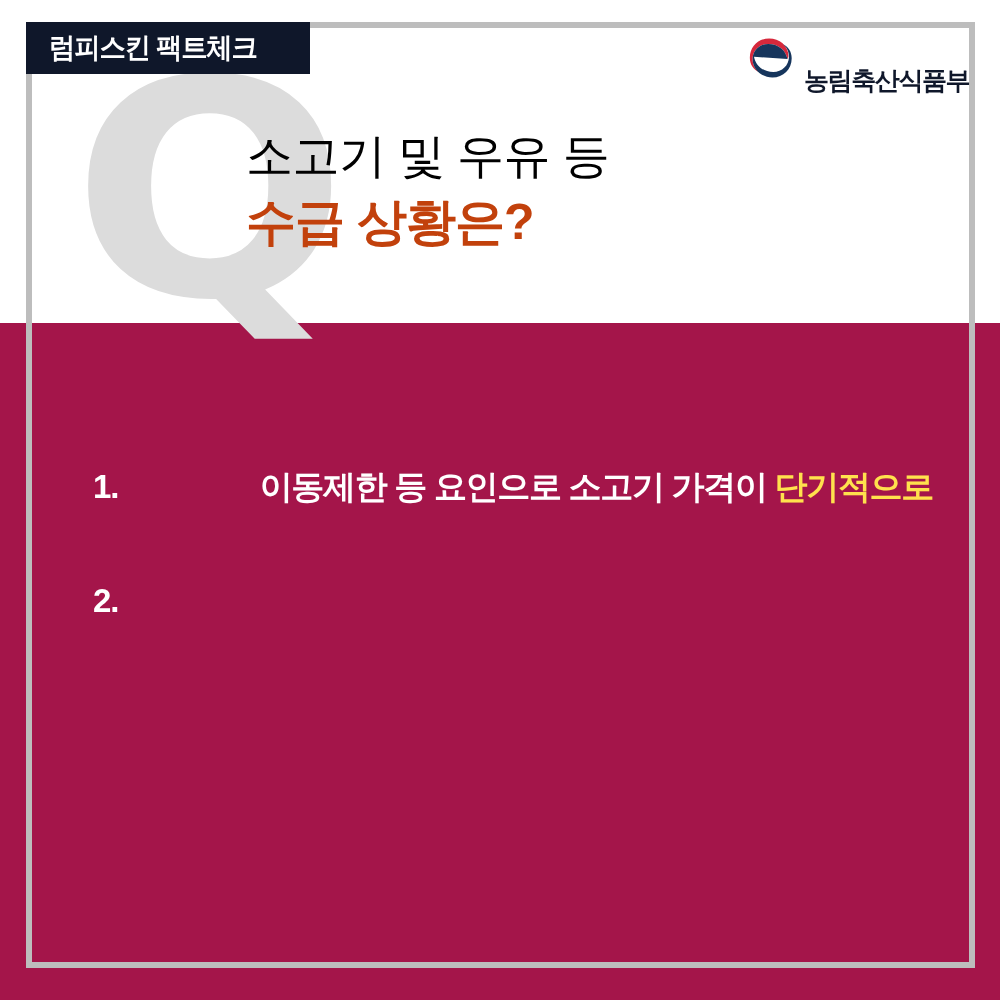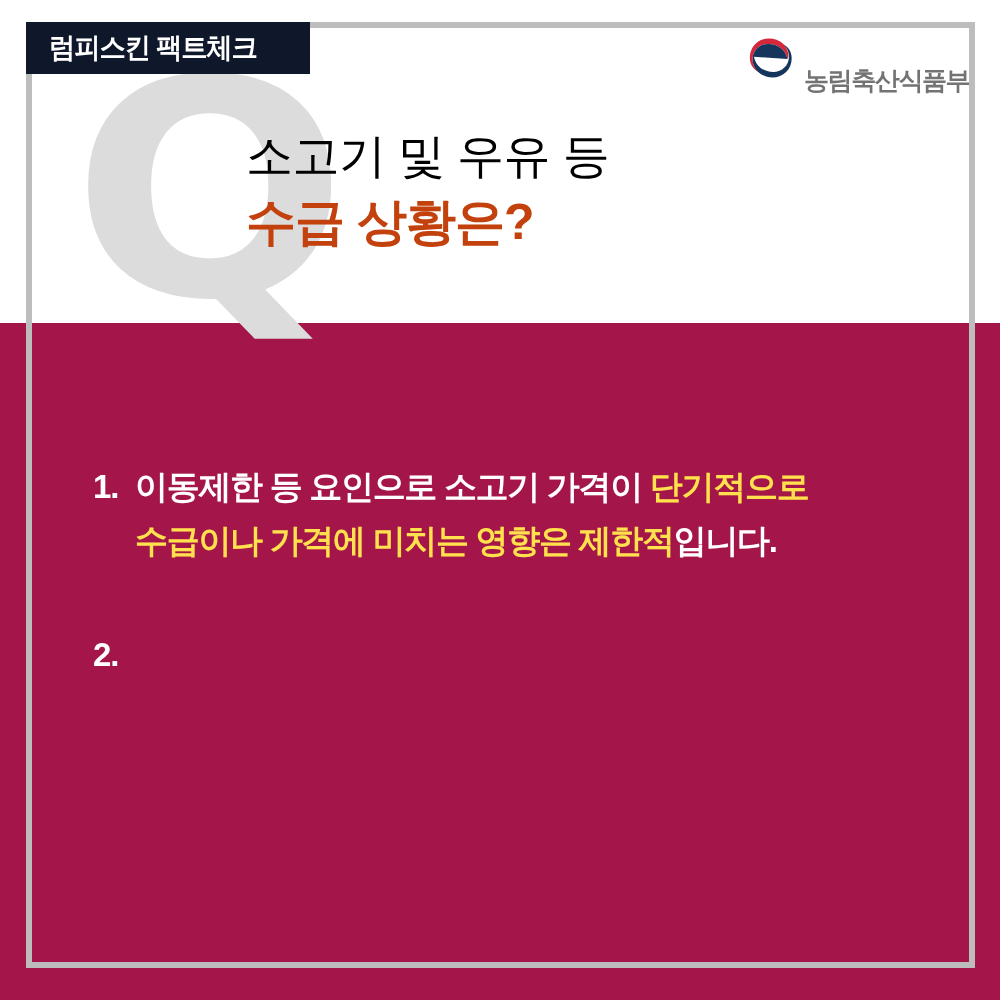--- a/index.html
+++ b/index.html
@@ -115,21 +115,21 @@
     align-items: center;
     gap: 10px;
     z-index: 5;
   }
   .taegeuk {
     width: 46px;
     height: 46px;
     flex: 0 0 auto;
   }
   .ministry-name {
-    color: #737373;
+    color: #0f172a;
     font-size: 25px;
     font-weight: bold;
     letter-spacing: -1.4px;
     white-space: nowrap;
     line-height: 1;
     margin-top: 40px;
   }
 
   
   .watermark-q {
@@ -193,20 +193,21 @@
     flex: 0 0 auto;
     color: #ffffff;
     font-size: 33px;
     font-weight: bold;
     line-height: 54px;
     width: 42px;
     letter-spacing: -1px;
   }
   .answer-body {
     flex: 1 1 auto;
+    text-align: right;
   }
   .answer-line {
     color: #ffffff;
     font-size: 33px;
     font-weight: bold;
     line-height: 54px;
     letter-spacing: -1.3px;
     white-space: nowrap;
   }
   .hl {
@@ -243,21 +244,20 @@
   <div class="question-block">
     <div class="q-line q-line-1">소고기 및 우유 등</div>
     <div class="q-line q-line-2">수급 상황은?</div>
   </div>
 
   <div class="answer-list">
       <div class="answer-item">
         <div class="answer-marker">1.</div>
         <div class="answer-body">
           <div class="answer-line"><span>이동제한 등 요인으로 소고기 가격이 </span><span class="hl">단기적으로</span></div>
-          <div class="answer-line"><span class="hl">수급이나 가격에 미치는 영향은 제한적</span><span>입니다.</span></div>
         </div>
       </div>
       <div class="answer-item">
         <div class="answer-marker">2.</div>
         <div class="answer-body">
         </div>
       </div>
     </div>
 
 </div>

